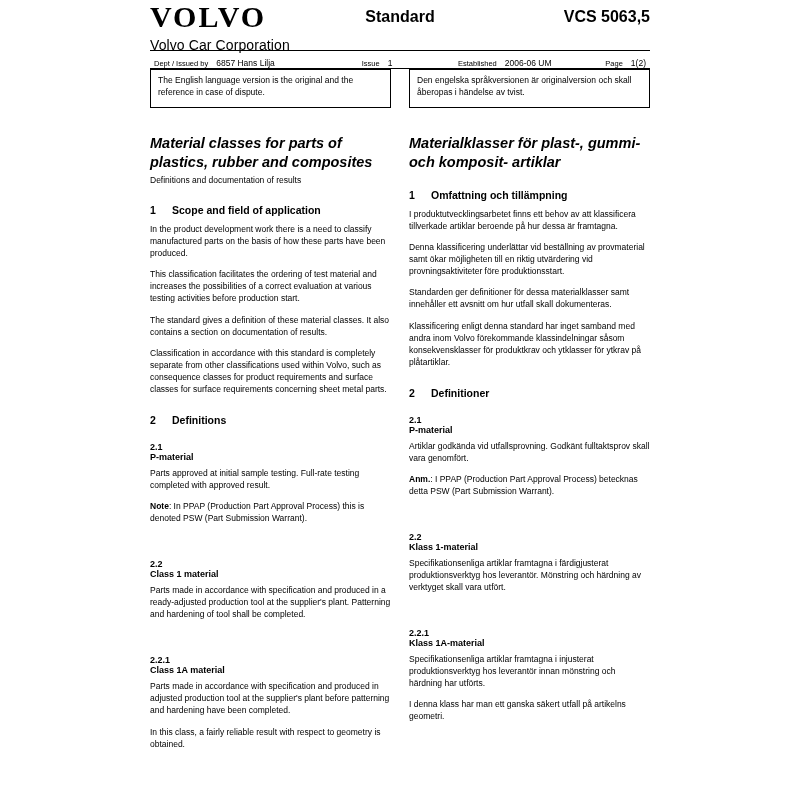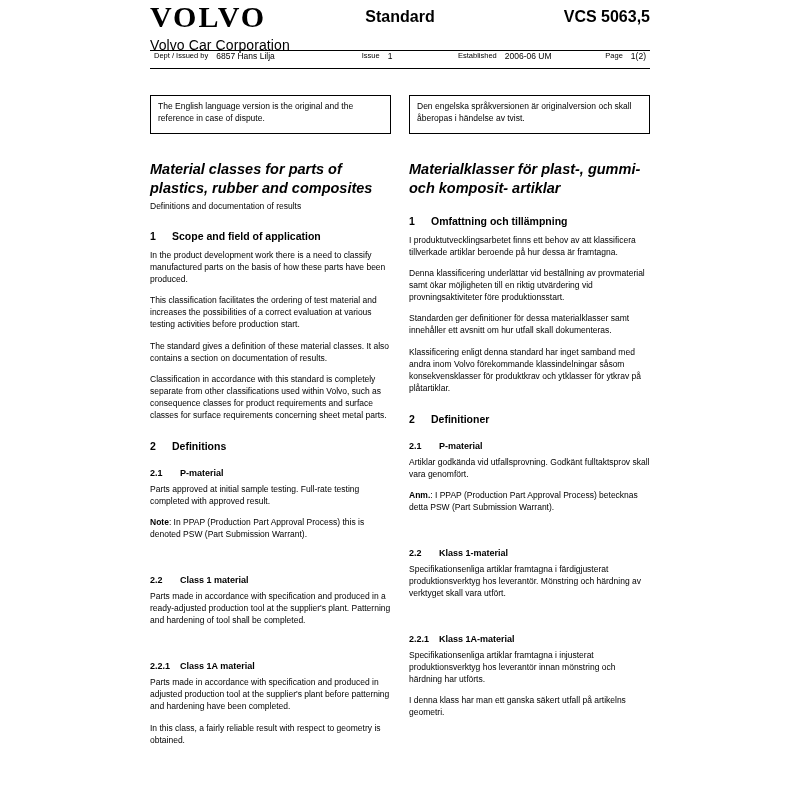--- a/index.html
+++ b/index.html
@@ -64,37 +64,36 @@
     display: flex;
     align-items: center;
     border-top: 1px solid #000;
     border-bottom: 1px solid #000;
     height: 17px;
     font-size: 8px;
     margin-top: 2px;
   }
   .meta-cell {
     display: flex;
-    align-items: flex-start;
+    align-items: flex-end;
     height: 100%;
     padding: 0 4px;
     white-space: nowrap;
   }
   .meta-label { font-size: 7.5px; }
   .meta-value { font-size: 8.5px; margin-left: 8px; }
   .meta-c1 { width: 215px; }
   .meta-c2 { width: 95px; }
   .meta-c3 { width: 150px; }
   .meta-c4 { flex: 1; justify-content: flex-end; }
 
   
   .notice-row {
     display: flex;
     gap: 18px;
-    margin-top: 26px;
   }
   .notice {
     flex: 1;
     border: 1px solid #000;
     padding: 5px 7px 6px 7px;
     font-size: 8.5px;
     line-height: 1.38;
     min-height: 26px;
   }
 
@@ -125,20 +124,21 @@
     margin: 0 0 7px 0;
     display: flex;
   }
   h2.sec .num { width: 22px; flex: none; }
 
   h3.sub {
     font-size: 9px;
     font-weight: bold;
     margin: 16px 0 5px 0;
     display: flex;
+    flex-direction: column;
   }
   h3.sub .num { width: 30px; flex: none; }
 
   p.para {
     font-size: 8.5px;
     line-height: 1.42;
     margin: 0 0 9px 0;
   }
   p.para b { font-weight: bold; }
 

